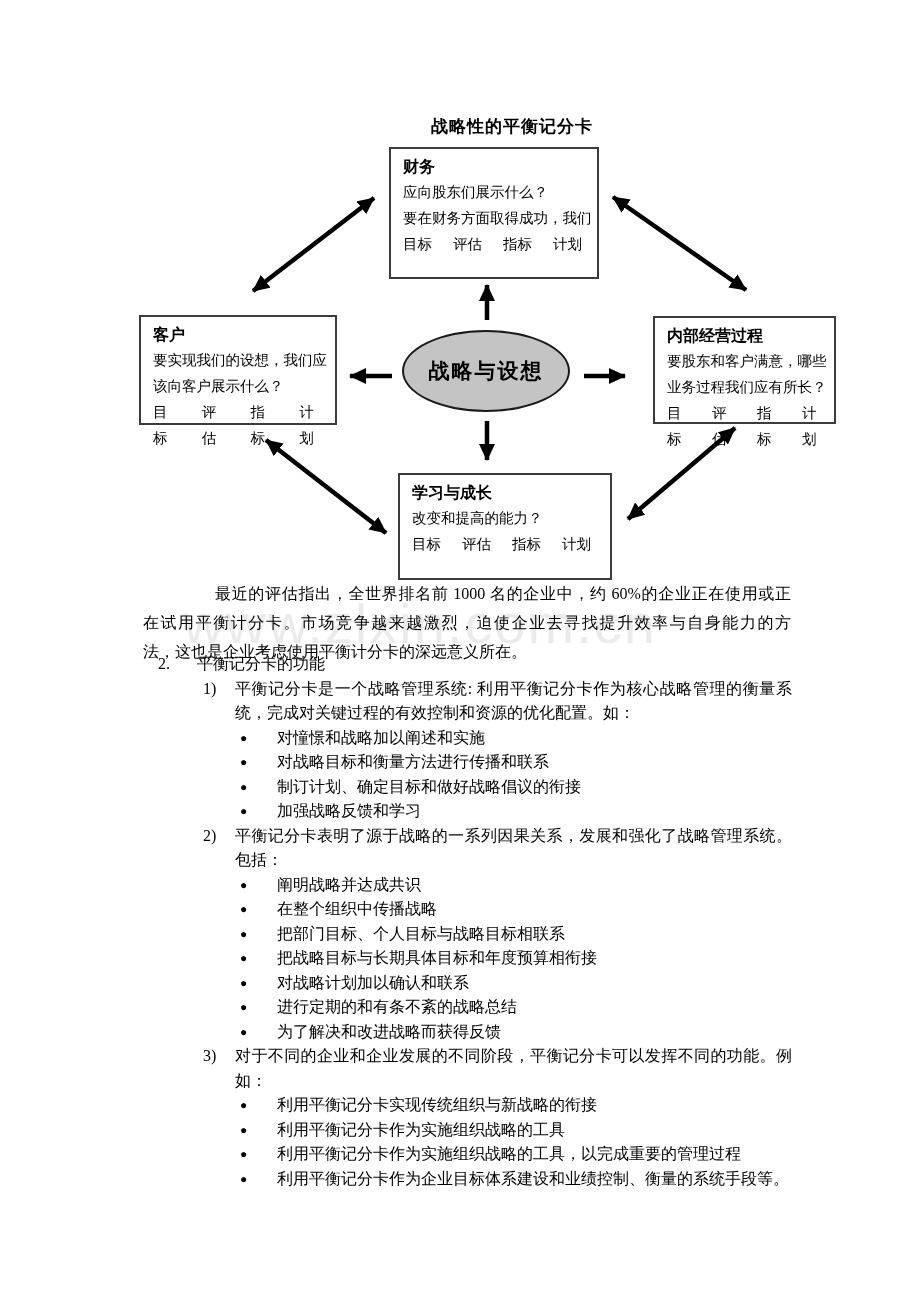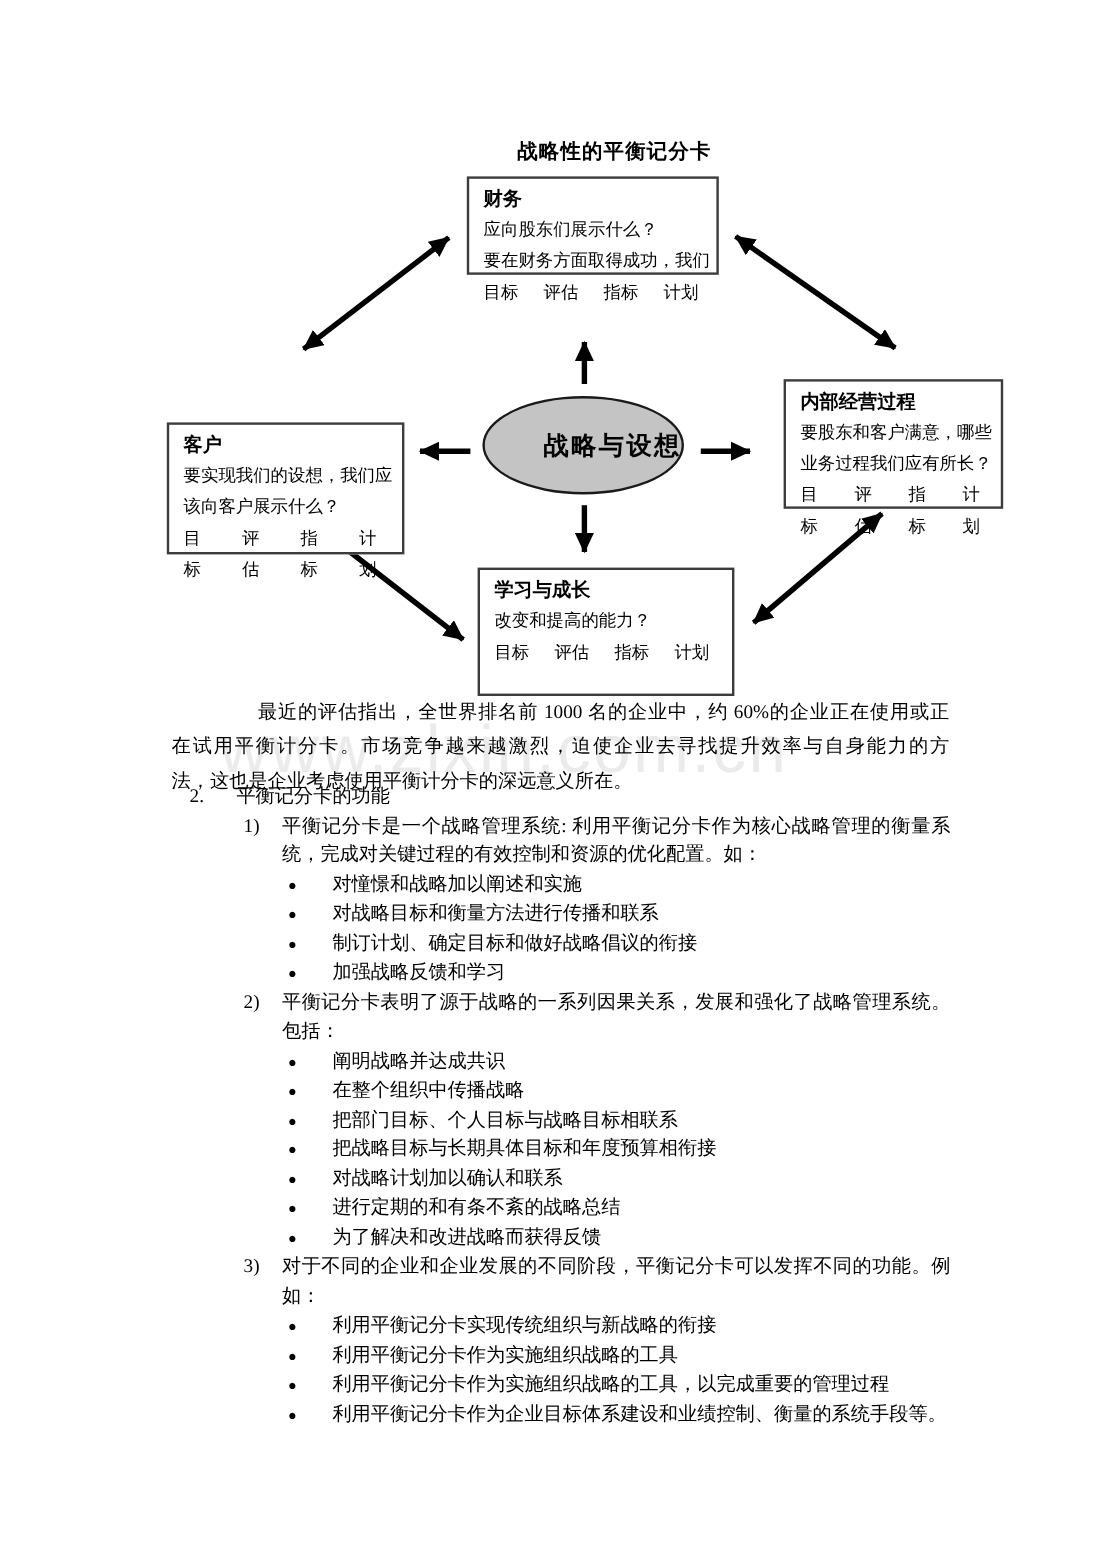--- a/index.html
+++ b/index.html
@@ -23,30 +23,30 @@
     position:absolute;
     border:2px solid #3c3c3c;
     background:#fff;
     box-sizing:border-box;
     padding:5px 8px 0 12px;
     z-index:2;
   }
   .dbox .dbox-title{font-size:16px;font-weight:bold;line-height:25px;}
   .dbox .dbox-line{font-size:14.5px;line-height:26px;white-space:nowrap;}
   .metrics-row{display:flex;gap:21px;font-size:14.5px;line-height:26px;}
-  .box-finance {left:389px;top:147px;width:210px;height:82px;}
-  .box-customer{left:139px;top:315px;width:198px;height:110px;margin-top:37px;}
+  .box-finance {left:389px;top:147px;width:210px;height:132px;}
+  .box-customer{left:139px;top:315px;width:198px;height:110px;}
   .box-internal{left:653px;top:316px;width:183px;height:108px;}
   .box-learning{left:398px;top:473px;width:214px;height:107px;}
   .ellipse{
     position:absolute;left:402px;top:330px;width:168px;height:82px;
     background:#c4c4c4;
     border:2px solid #1a1a1a;
     border-radius:50%;
-    display:flex;align-items:center;justify-content:flex-end;
+    display:flex;align-items:center;justify-content:center;
     font-size:21px;font-weight:bold;letter-spacing:2px;
     box-sizing:border-box;z-index:2;
   }
   .arrow-layer{position:absolute;left:0;top:0;width:920px;height:600px;z-index:1;}
   .arrow-layer line{stroke:#000;stroke-width:4.5;}
   
   .watermark{
     position:absolute;left:183px;top:592px;width:620px;height:64px;
     font-family:"Liberation Sans","DejaVu Sans",sans-serif;
     font-size:56px;line-height:64px;letter-spacing:2px;

